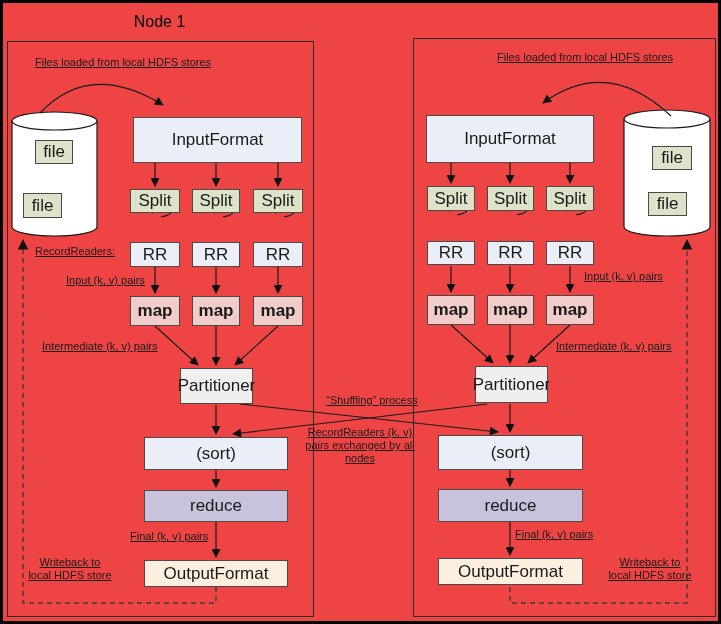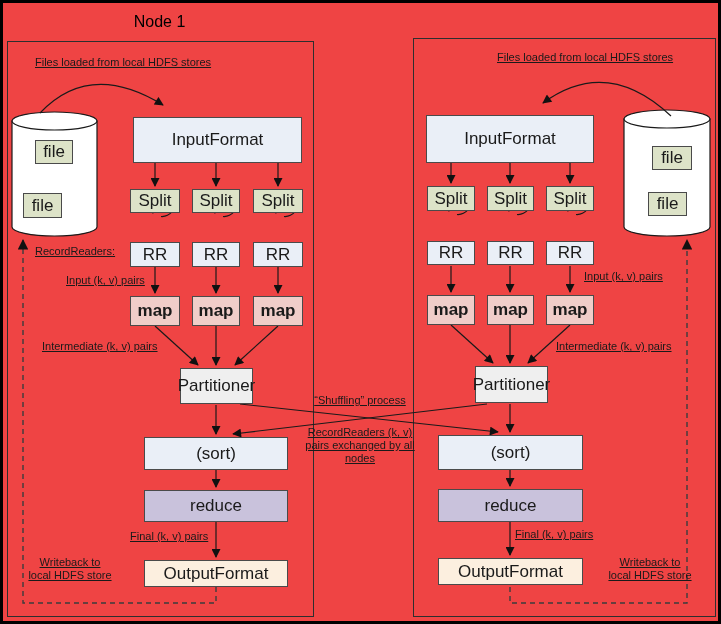--- a/index.html
+++ b/index.html
@@ -136,15 +136,15 @@
   <div class="lab" style="left:497px;top:51px;">Files loaded from local HDFS stores</div>
   <div class="lab" style="left:35px;top:245px;">RecordReaders:</div>
   <div class="lab" style="left:66px;top:274px;">Input (k, v) pairs</div>
   <div class="lab" style="left:584px;top:270px;">Input (k, v) pairs</div>
   <div class="lab" style="left:42px;top:340px;">Intermediate (k, v) pairs</div>
   <div class="lab" style="left:556px;top:340px;">Intermediate (k, v) pairs</div>
   <div class="lab" style="left:130px;top:530px;">Final (k, v) pairs</div>
   <div class="lab" style="left:515px;top:528px;">Final (k, v) pairs</div>
   <div class="lab wrap" style="left:28px;top:556px;width:84px;">Writeback to local HDFS store</div>
   <div class="lab wrap" style="left:608px;top:556px;width:84px;">Writeback to local HDFS store</div>
-  <div class="lab wrap" style="left:304px;top:394px;width:112px;">“Shuffling” process</div>
+  <div class="lab wrap" style="left:316px;top:394px;width:112px;">“Shuffling” process</div>
   <div class="lab wrap" style="left:302px;top:426px;width:116px;">RecordReaders (k, v) pairs exchanged by all nodes</div>
 </div>
 
 </body></html>

